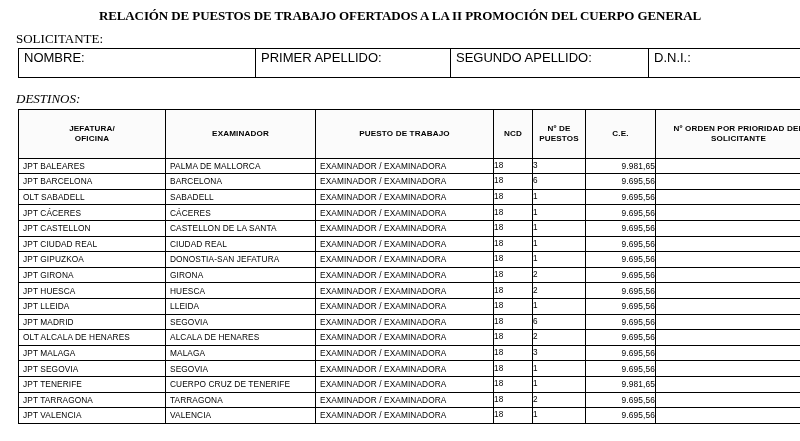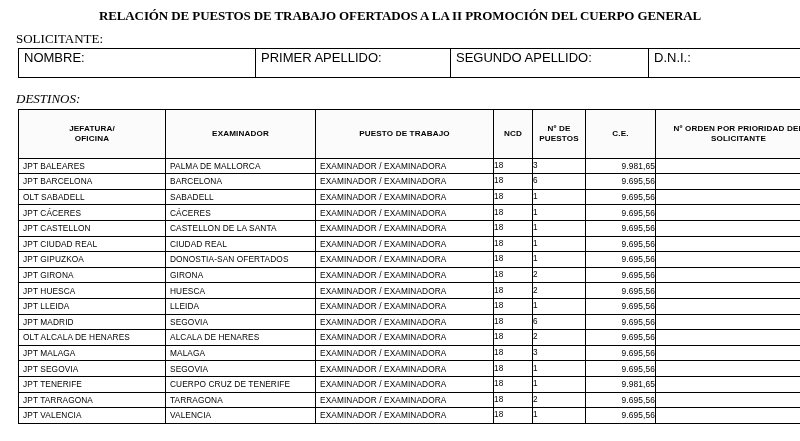--- a/index.html
+++ b/index.html
@@ -205,21 +205,21 @@
         <td class="col-jefatura">JPT CIUDAD REAL</td>
         <td class="col-localidad">CIUDAD REAL</td>
         <td class="col-puesto">EXAMINADOR / EXAMINADORA</td>
         <td class="col-ncd num">18</td>
         <td class="col-puestos num">1</td>
         <td class="col-ce ce">9.695,56</td>
         <td class="col-orden blank"></td>
       </tr>
       <tr>
         <td class="col-jefatura">JPT GIPUZKOA</td>
-        <td class="col-localidad">DONOSTIA-SAN OFERTADOS</td>
+        <td class="col-localidad">DONOSTIA-SAN JEFATURA</td>
         <td class="col-puesto">EXAMINADOR / EXAMINADORA</td>
         <td class="col-ncd num">18</td>
         <td class="col-puestos num">1</td>
         <td class="col-ce ce">9.695,56</td>
         <td class="col-orden blank"></td>
       </tr>
       <tr>
         <td class="col-jefatura">JPT GIRONA</td>
         <td class="col-localidad">GIRONA</td>
         <td class="col-puesto">EXAMINADOR / EXAMINADORA</td>

